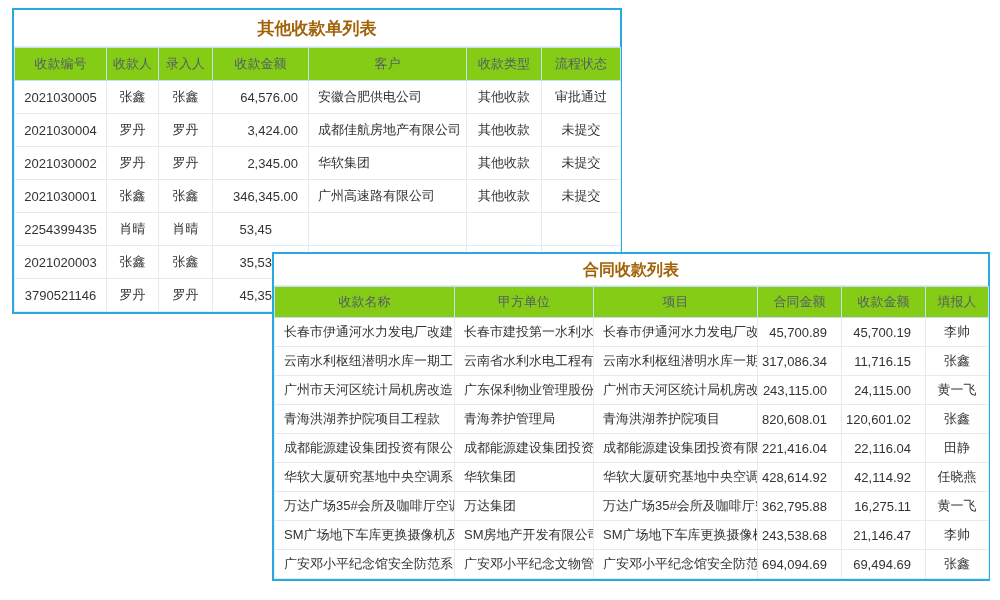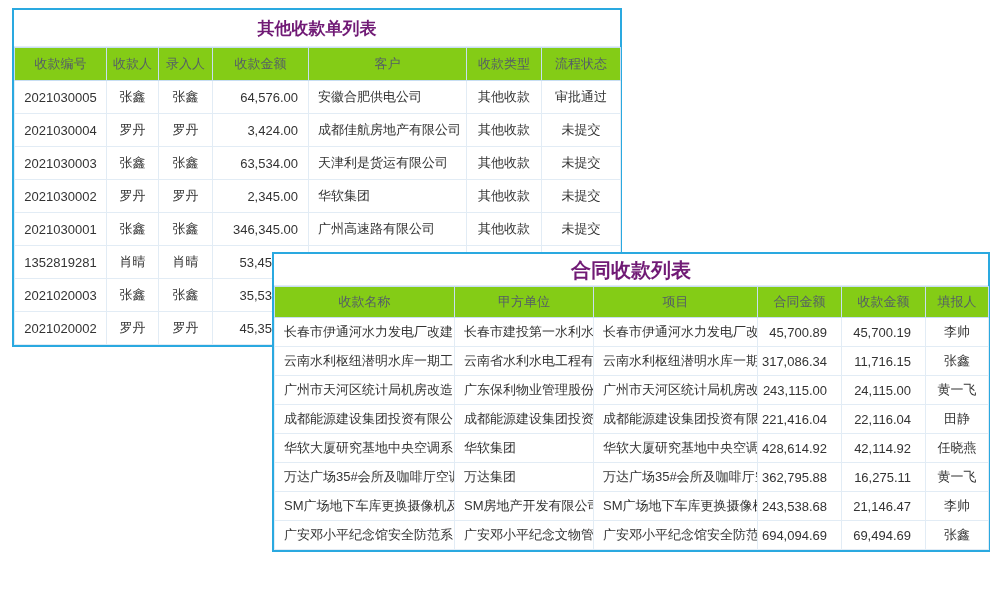--- a/index.html
+++ b/index.html
@@ -14,26 +14,26 @@
   .panel {
     position: absolute;
     background: #ffffff;
     border: 2px solid #2aa9e0;
   }
   .panel1 { left: 12px; top: 8px; width: 610px; z-index: 1; }
   .panel2 { left: 272px; top: 252px; width: 718px; z-index: 2; }
   .panel-title {
     text-align: center;
     font-weight: bold;
-    color: #701a75;
+    color: #a16207;
     background: #ffffff;
     border-bottom: 1px solid #e3edf6;
   }
   .panel1 .panel-title { height: 37px; line-height: 37px; font-size: 17px; }
-  .panel2 .panel-title { height: 32px; line-height: 32px; font-size: 20px; }
+  .panel2 .panel-title { height: 32px; line-height: 32px; font-size: 16px; }
   table.grid {
     width: 100%;
     border-collapse: collapse;
     table-layout: fixed;
   }
   table.grid th {
     background: #84cc16;
     font-weight: normal;
     font-size: 13px;
     color: #555e66;
@@ -102,66 +102,57 @@
         <tr>
           <td class="c link">2021030004</td>
           <td class="c link">罗丹</td>
           <td class="c link">罗丹</td>
           <td class="r">3,424.00</td>
           <td class="l link">成都佳航房地产有限公司</td>
           <td class="c">其他收款</td>
           <td class="c st-not_submitted">未提交</td>
         </tr>
         <tr>
-          <td class="c link">2021030003</td>
-          <td class="c link">张鑫</td>
-          <td class="c link">张鑫</td>
-          <td class="r">63,534.00</td>
-          <td class="l link">天津利是货运有限公司</td>
-          <td class="c">其他收款</td>
-          <td class="c st-not_submitted">未提交</td>
-        </tr>
-        <tr>
           <td class="c link">2021030002</td>
           <td class="c link">罗丹</td>
           <td class="c link">罗丹</td>
           <td class="r">2,345.00</td>
           <td class="l link">华软集团</td>
           <td class="c">其他收款</td>
           <td class="c st-not_submitted">未提交</td>
         </tr>
         <tr>
           <td class="c link">2021030001</td>
           <td class="c link">张鑫</td>
           <td class="c link">张鑫</td>
           <td class="r">346,345.00</td>
           <td class="l link">广州高速路有限公司</td>
           <td class="c">其他收款</td>
           <td class="c st-not_submitted">未提交</td>
         </tr>
         <tr>
-          <td class="c link">1352819281</td>
+          <td class="c link">2254399435</td>
           <td class="c link">肖晴</td>
           <td class="c link">肖晴</td>
           <td class="r cut">53,45</td>
           <td class="l link"></td>
           <td class="c"></td>
           <td class="c"></td>
         </tr>
         <tr>
           <td class="c link">2021020003</td>
           <td class="c link">张鑫</td>
           <td class="c link">张鑫</td>
           <td class="r cut">35,53</td>
           <td class="l link"></td>
           <td class="c"></td>
           <td class="c"></td>
         </tr>
         <tr>
-          <td class="c link">2021020002</td>
+          <td class="c link">3790521146</td>
           <td class="c link">罗丹</td>
           <td class="c link">罗丹</td>
           <td class="r cut">45,35</td>
           <td class="l link"></td>
           <td class="c"></td>
           <td class="c"></td>
         </tr>
       </tbody>
   </table>
 </div>
@@ -206,20 +197,28 @@
         </tr>
         <tr>
           <td class="l link">广州市天河区统计局机房改造...</td>
           <td class="l">广东保利物业管理股份...</td>
           <td class="l link">广州市天河区统计局机房改造...</td>
           <td class="r">243,115.00</td>
           <td class="r">24,115.00</td>
           <td class="c link">黄一飞</td>
         </tr>
         <tr>
+          <td class="l link">青海洪湖养护院项目工程款</td>
+          <td class="l">青海养护管理局</td>
+          <td class="l link">青海洪湖养护院项目</td>
+          <td class="r">820,608.01</td>
+          <td class="r">120,601.02</td>
+          <td class="c link">张鑫</td>
+        </tr>
+        <tr>
           <td class="l link">成都能源建设集团投资有限公...</td>
           <td class="l">成都能源建设集团投资...</td>
           <td class="l link">成都能源建设集团投资有限公...</td>
           <td class="r">221,416.04</td>
           <td class="r">22,116.04</td>
           <td class="c link">田静</td>
         </tr>
         <tr>
           <td class="l link">华软大厦研究基地中央空调系...</td>
           <td class="l">华软集团</td>

